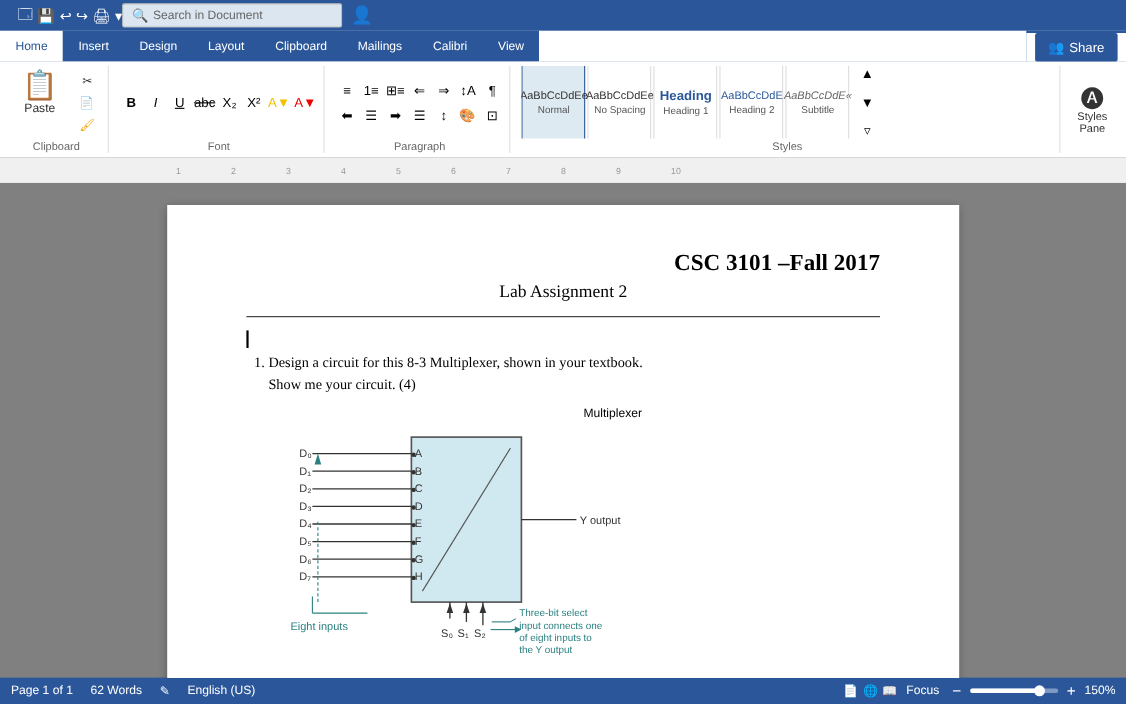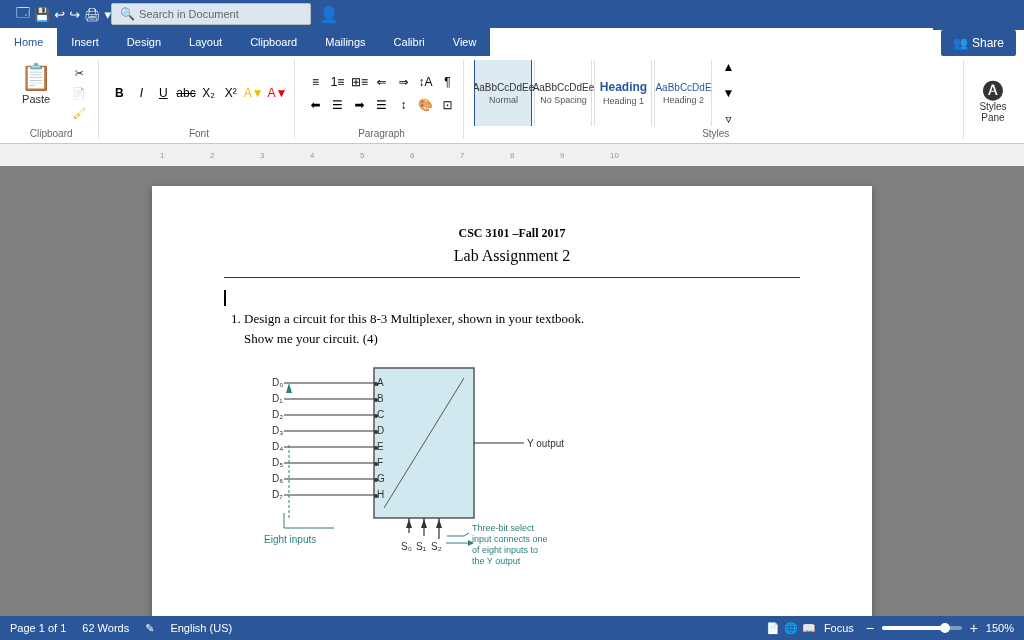--- a/index.html
+++ b/index.html
@@ -221,22 +221,22 @@
     
     #page {
       background: white;
       width: 720px;
       min-height: 480px;
       padding: 40px 72px 40px 72px;
       box-shadow: 0 2px 8px rgba(0,0,0,0.3);
     }
 
     .doc-title-text {
-      text-align: center;
-      font-size: 12px;
+      text-align: right;
+      font-size: 21px;
       font-weight: bold;
       color: #000;
       font-family: 'Times New Roman', serif;
       margin-bottom: 6px;
     }
     .doc-subtitle-text {
       text-align: center;
       font-size: 16px;
       color: #000;
       font-family: 'Times New Roman', serif;
@@ -438,20 +438,24 @@
           <span class="style-label">No Spacing</span>
         </div>
         <div class="style-item">
           <span class="preview-text" style="font-size:12px; color:#2b579a; font-weight:bold;">Heading</span>
           <span class="style-label">Heading 1</span>
         </div>
         <div class="style-item">
           <span class="preview-text" style="font-size:10px; color:#2b579a;">AaBbCcDdE</span>
           <span class="style-label">Heading 2</span>
         </div>
+        <div class="style-item">
+          <span class="preview-text" style="font-size:10px; color:#666; font-style:italic;">AaBbCcDdE«</span>
+          <span class="style-label">Subtitle</span>
+        </div>
       </div>
       <div style="display:flex; flex-direction:column; justify-content:space-between; height:72px; margin-left:2px;">
         <div class="fmt-btn">▲</div>
         <div class="fmt-btn">▼</div>
         <div class="fmt-btn">▿</div>
       </div>
     </div>
     <div class="ribbon-group-label">Styles</div>
   </div>
 
@@ -495,20 +499,21 @@
 
     
     <div class="question">
       <ol>
         <li>
           <span>Design a circuit for this 8-3 Multiplexer, shown in your textbook.<br>
           Show me your circuit. (4)</span>
 
           
           <div style="margin-top:10px; margin-left:10px; font-family: Arial, sans-serif; font-size:11px;">
+            <div class="mux-label" style="margin-left:60px; text-align:center; font-size:11px; margin-bottom:2px;">Multiplexer</div>
             <svg width="370" height="210">
 
               <rect x="120" y="10" width="100" height="150" fill="#d0e8f0" stroke="#555" stroke-width="1.5"></rect>
 
               <line x1="210" y1="20" x2="130" y2="150" stroke="#555" stroke-width="1"></line>
 
               <line x1="30" y1="25" x2="120" y2="25" stroke="#333" stroke-width="1.2"></line>
               <text x="18" y="28" font-size="10" fill="#333">D₀</text>
               <text x="123" y="28" font-size="10" fill="#333">A</text>
               <circle cx="122" cy="26" r="2" fill="#333"></circle>

